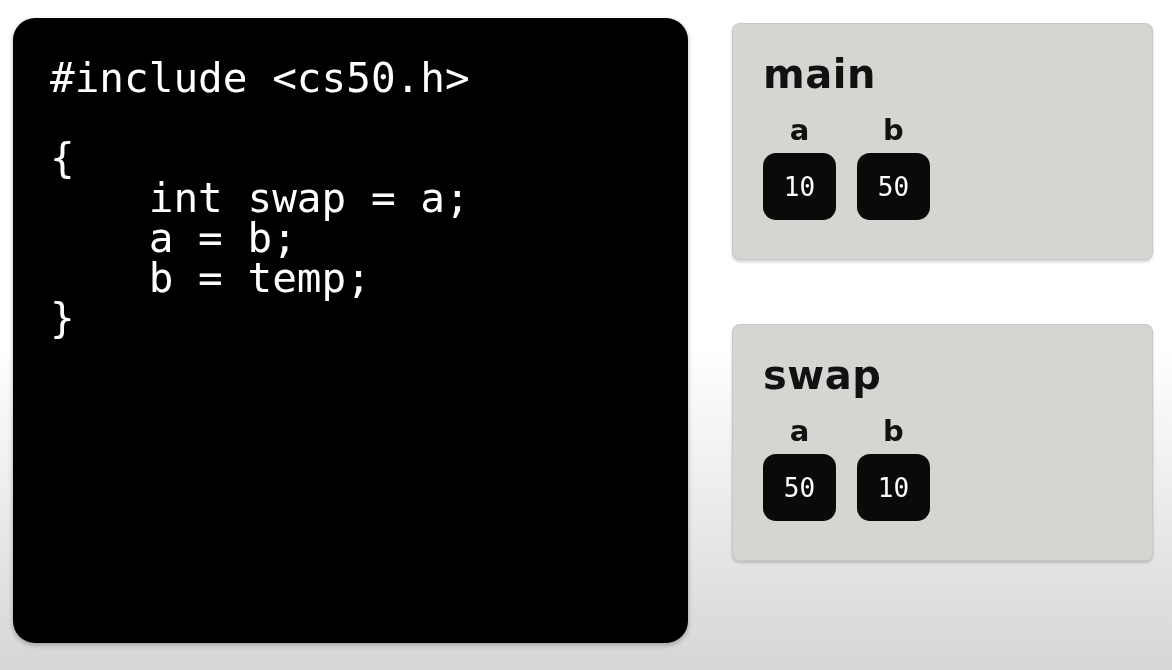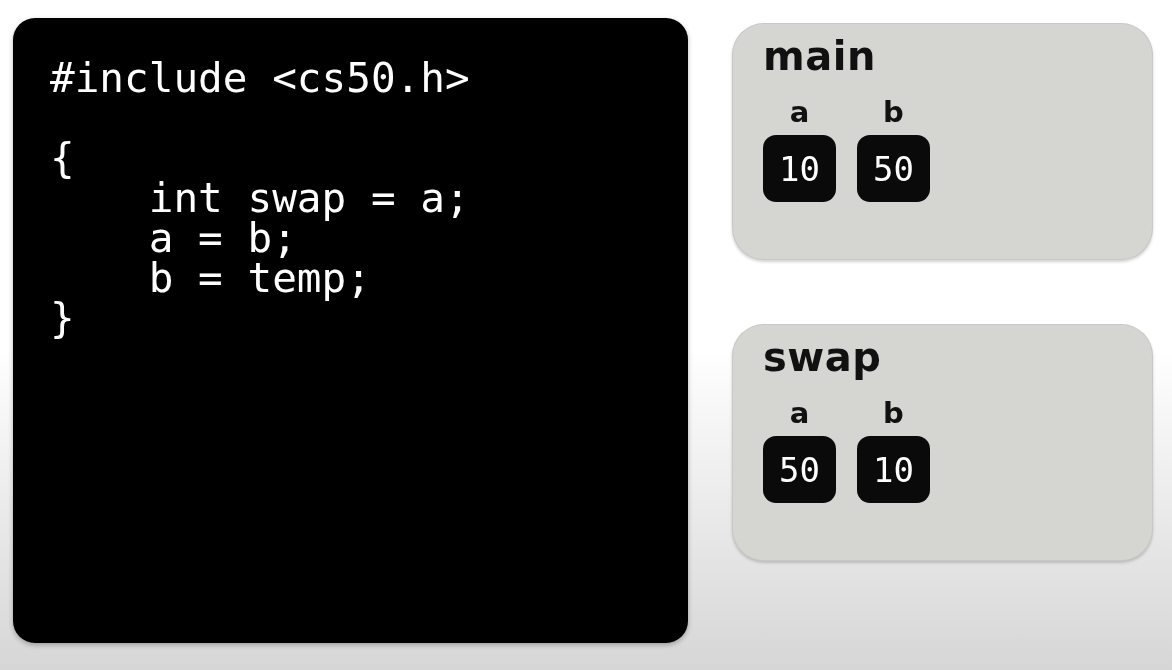--- a/index.html
+++ b/index.html
@@ -29,23 +29,23 @@
     white-space: pre;
   }
 
   
   .frame {
     position: absolute;
     left: 732px;
     width: 421px; height: 237px;
     background: #d5d6d2;
     border: 1px solid rgba(0,0,0,0.06);
-    border-radius: 32px;
+    border-radius: 8px;
     box-shadow: 0 2px 3px rgba(0,0,0,0.18);
-    padding: 10px 28px 0 30px;
+    padding: 28px 28px 0 30px;
   }
   .frame.main-frame { top: 23px; }
   .frame.swap-frame { top: 292px; margin-top: 32px; }
 
   .frame-title {
     font-size: 40px;
     font-weight: bold;
     line-height: 44px;
     color: #111111;
     letter-spacing: 0.5px;
@@ -72,21 +72,21 @@
   .var-box {
     width: 73px; height: 67px;
     background: #0a0a0a;
     border-radius: 13px;
     display: flex;
     align-items: center;
     justify-content: center;
   }
   .var-value {
     font-family: "DejaVu Sans Mono", "Liberation Mono", monospace;
-    font-size: 34px;
+    font-size: 26px;
     color: #ffffff;
   }
 </style>
 </head>
 <body>
 
 <div class="code-panel">
   <div class="code-line">#include &lt;cs50.h&gt;</div>
   <div class="code-line"></div>
   <div class="code-line">{</div>

